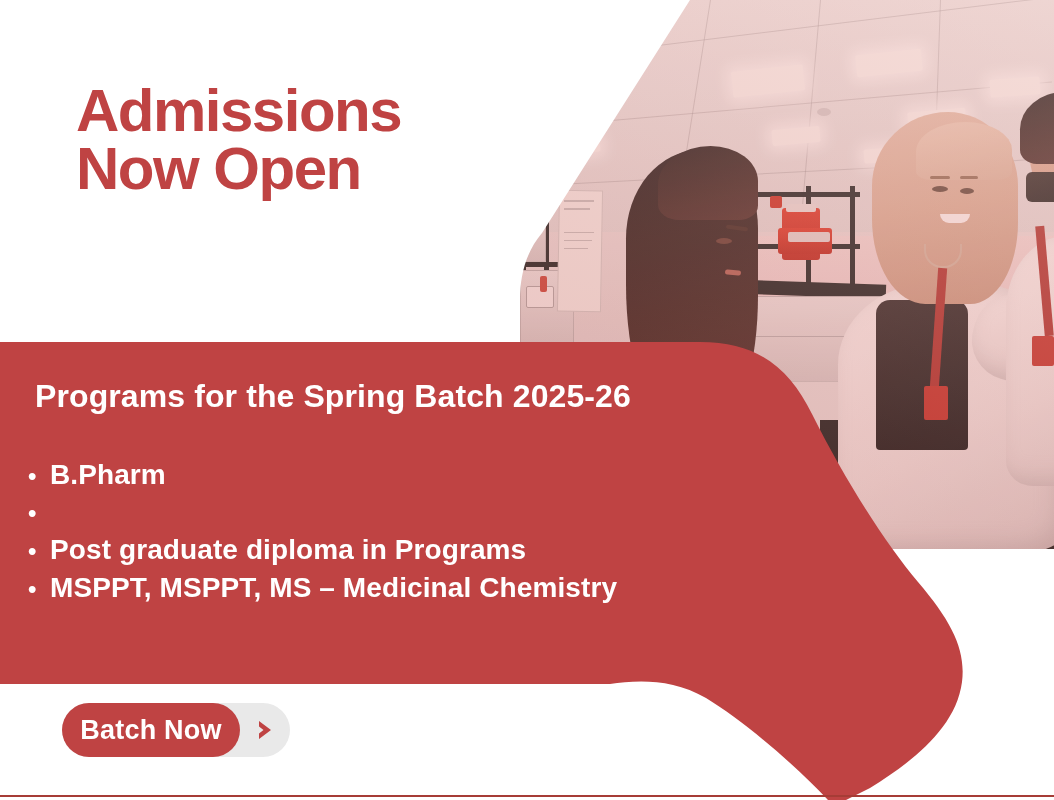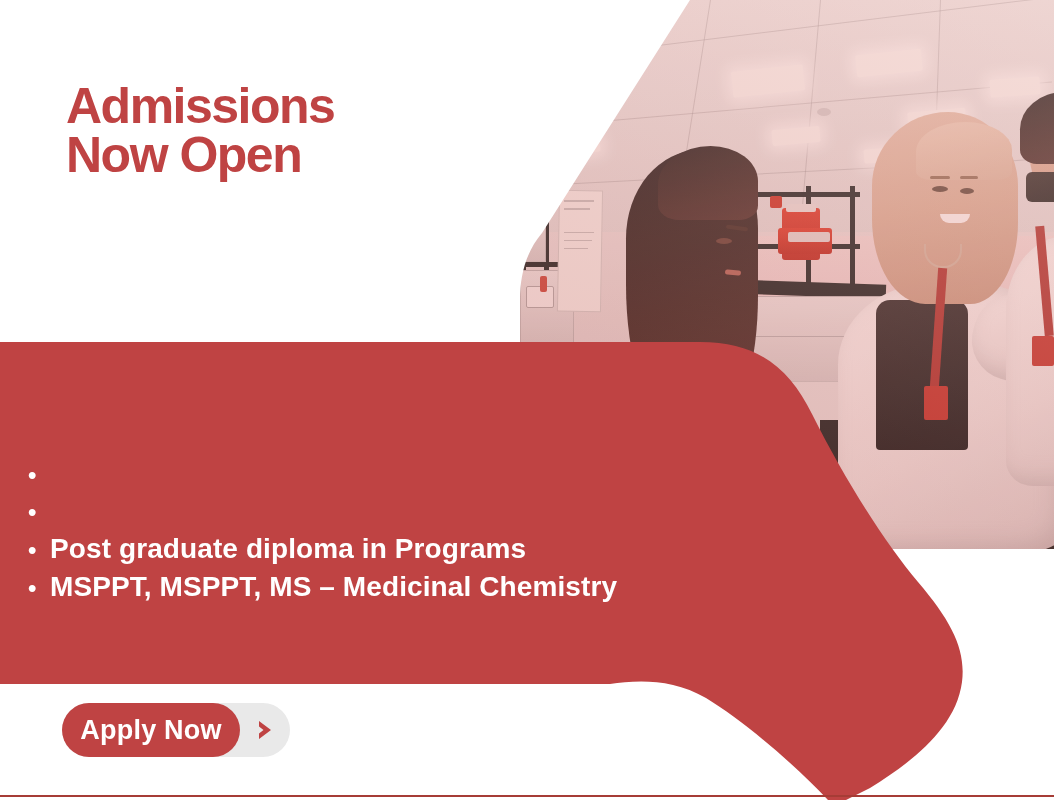--- a/index.html
+++ b/index.html
@@ -144,26 +144,26 @@
   .photo-tint2 {
     position: absolute;
     inset: 0;
     background: linear-gradient(200deg, rgba(255,230,225,0.30), rgba(190,70,62,0.14));
     pointer-events: none;
   }
 
   
   .headline {
     position: absolute;
-    left: 66px;
+    left: 76px;
     top: 82px;
     width: 520px;
     color: #bf4343;
     font-weight: 700;
-    font-size: 50px;
+    font-size: 60px;
     line-height: 0.97;
     letter-spacing: -1.5px;
     white-space: pre-line;
   }
 
   
   .red-panel {
     position: absolute;
     left: 0;
     top: 330px;
@@ -385,40 +385,42 @@
                C 956 398 912 432 870 458
                L 846 470
                L 828 470
                C 790 430 742 390 706 368
                C 672 348 636 350 610 354
                L 0 354
                Z" fill="#bf4343"></path>
     </svg>
   </div>
 
+  <div class="panel-heading">Programs for the Spring Batch 2025-26</div>
 
   <ul class="program-list">
     <li>
       <span class="dot">•</span>
+      <span>B.Pharm</span>
     </li>
     <li>
       <span class="dot">•</span>
     </li>
     <li>
       <span class="dot">•</span>
       <span>Post graduate diploma in Programs</span>
     </li>
     <li>
       <span class="dot">•</span>
       <span>MSPPT, MSPPT, MS – Medicinal Chemistry</span>
     </li>
   </ul>
 
   <div class="apply-wrap">
-    <button class="apply-pill">Apply Now</button>
+    <button class="apply-pill">Batch Now</button>
     <span class="apply-arrow">
       <svg width="26" height="26" viewBox="0 0 26 26" xmlns="http://www.w3.org/2000/svg" aria-hidden="true">
         <path d="M 7 4 L 19 13 L 7 22 L 7 16.5 L 11.5 13 L 7 9.5 Z" fill="#bf4343"></path>
       </svg>
     </span>
   </div>
 
   <div class="bottom-rule"></div>
 
 </div>

